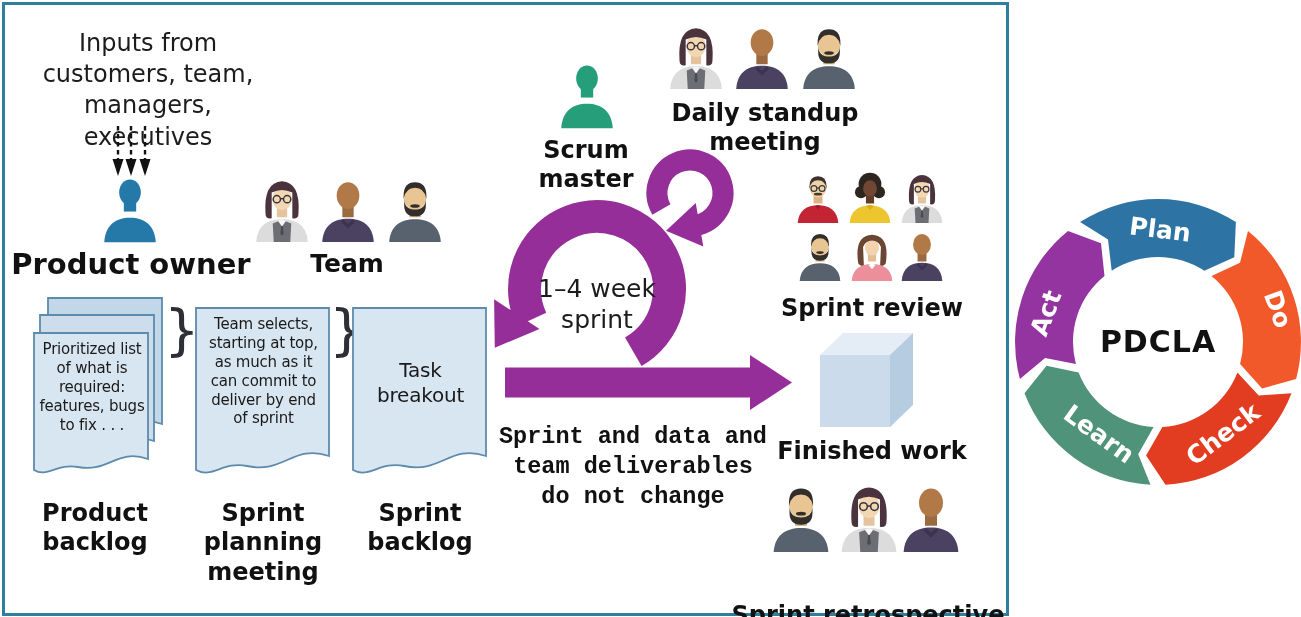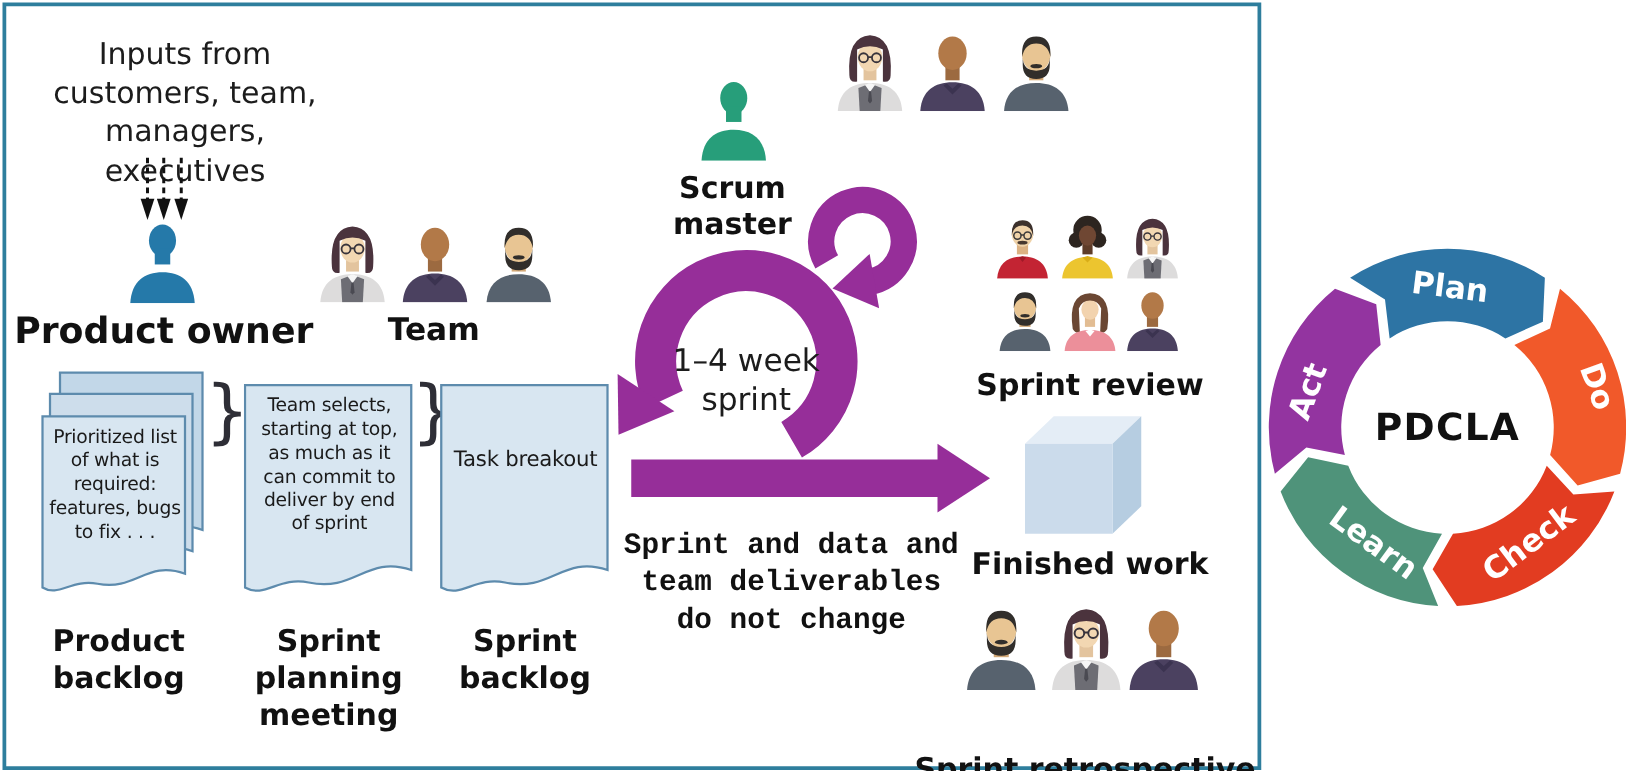--- a/index.html
+++ b/index.html
@@ -129,40 +129,41 @@
   <svg class="abs" style="left:195px;top:307px;" width="137" height="180">
     <path d="M1 1 H134 V149 C98 137 89 167 52 159 C28 154 17 172 1 163 Z" fill="#d8e6f1" stroke="#5d8bad" stroke-width="1.8"></path>
   </svg>
   <div class="doc-text" style="left:203px;top:315px;width:121px;">Team selects, starting at top, as much as it can commit to deliver by end of sprint</div>
 
   <div class="brace" style="left:329px;top:302px;">}</div>
 
   <svg class="abs" style="left:352px;top:307px;" width="137" height="180">
     <path d="M1 1 H134 V149 C98 137 89 167 52 159 C28 154 17 172 1 163 Z" fill="#d8e6f1" stroke="#5d8bad" stroke-width="1.8"></path>
   </svg>
-  <div class="doc-text" style="left:360px;top:358px;width:121px;font-size:17px;">Task breakout</div>
+  <div class="doc-text" style="left:360px;top:358px;width:121px;font-size:20px;">Task breakout</div>
 
   <div class="lbl" style="left:28px;top:499px;width:134px;">Product backlog</div>
   <div class="lbl" style="left:350px;top:499px;width:140px;">Sprint backlog</div>
   <div class="lbl" style="left:193px;top:499px;width:140px;">Sprint planning meeting</div>
 
   <svg class="abs" style="left:554px;top:62px;" width="66" height="67" viewBox="0 0 64 64">
       <use href="#av-sil" fill="#279e7a"></use>
     </svg>
   <div class="lbl" style="left:524px;top:136px;width:124px;">Scrum master</div>
 
   <svg class="abs" style="left:663px;top:23px;" width="66" height="66" viewBox="0 0 64 64">
       <use href="#av-wg"></use>
     </svg>
   <svg class="abs" style="left:729px;top:23px;" width="66" height="66" viewBox="0 0 64 64">
       <use href="#av-bm"></use>
     </svg>
   <svg class="abs" style="left:796px;top:23px;" width="66" height="66" viewBox="0 0 64 64">
       <use href="#av-bd"></use>
     </svg>
+  <div class="lbl" style="left:652px;top:99px;width:226px;">Daily standup meeting</div>
 
   <svg class="abs" style="left:480px;top:140px;" width="330" height="280">
     <g fill="#962e99" stroke="none">
       <path d="M25 227.5 H272 V257.5 H25 Z"></path>
       <polygon points="270,215 270,270 312,242.5"></polygon>
     </g>
     <path d="M153.3 211.8 A 72.5 72.5 0 1 0 51.3 179.6" fill="none" stroke="#962e99" stroke-width="33"></path>
     <polygon points="14.8,207.7 59.5,189 14.1,159.2" fill="#962e99"></polygon>
     <path d="M181.4 69.5 A 33 33 0 1 1 215.7 85.5" fill="none" stroke="#962e99" stroke-width="21"></path>
     <polygon points="186,90.7 223.3,106.5 215.7,63.1" fill="#962e99"></polygon>

